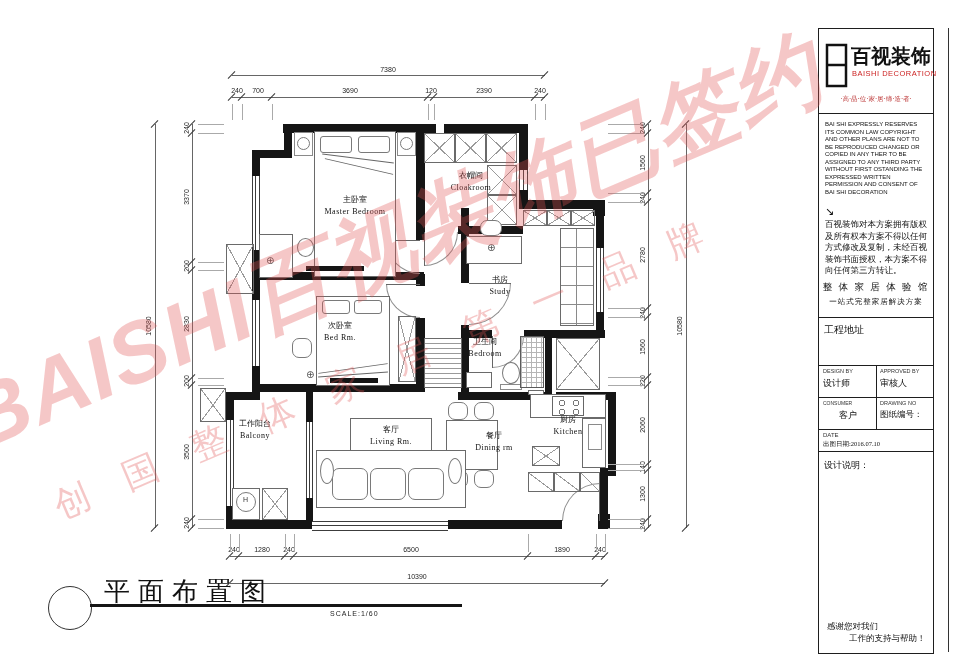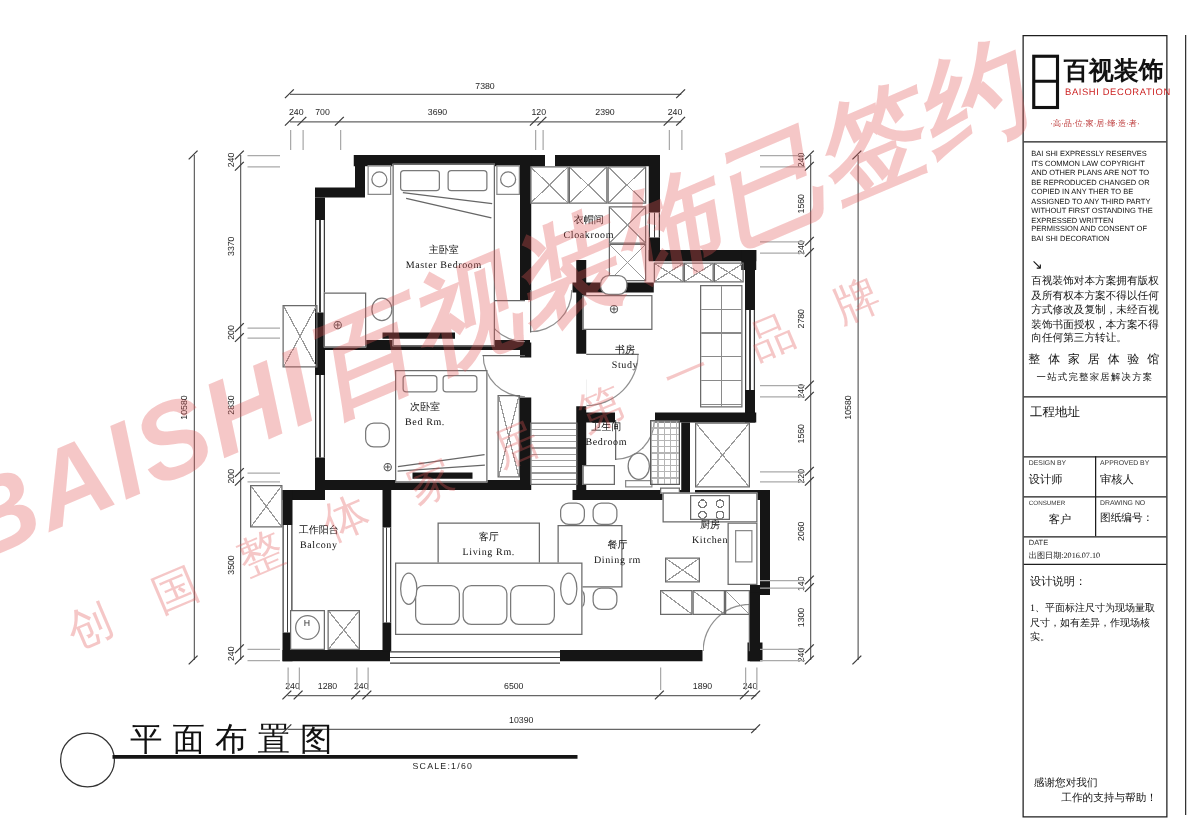--- a/index.html
+++ b/index.html
@@ -404,21 +404,20 @@
     <div class="t hdiv" style="left:0;top:368px;width:114px;height:1px"></div>
     <div class="t" style="left:4px;top:371px;font-size:5px;color:#333">CONSUMER</div>
     <div class="t serifcjk" style="left:20px;top:380px;font-size:9px;color:#111">客户</div>
     <div class="t" style="left:61px;top:371px;font-size:5.5px;color:#333">DRAWING NO</div>
     <div class="t serifcjk" style="left:61px;top:380px;font-size:8.5px;color:#111">图纸编号：</div>
     <div class="t hdiv" style="left:0;top:400px;width:114px;height:1px"></div>
     <div class="t" style="left:4px;top:403px;font-size:6px;color:#333">DATE</div>
     <div class="t serifcjk" style="left:4px;top:411px;font-size:6.5px;color:#111">出图日期:2016.07.10</div>
     <div class="t hdiv" style="left:0;top:422px;width:114px;height:1px"></div>
     <div class="t serifcjk" style="left:5px;top:430px;font-size:9px;color:#111">设计说明：</div>
-    <div class="t serifcjk" style="left:5px;top:452px;width:104px;font-size:8px;line-height:11.5px;color:#111">1、平面标注尺寸为现场量取尺寸，如有差异，作现场核实。</div>
     <div class="t serifcjk" style="left:8px;top:592px;font-size:8.5px;color:#111">感谢您对我们</div>
     <div class="t serifcjk" style="left:30px;top:604px;font-size:8.5px;color:#111">工作的支持与帮助！</div>
   </div>
   <div class="a" style="left:948px;top:28px;width:1px;height:624px;background:#333"></div>
 
   <div id="watermark">
     <div class="l1">BAISHI百视装饰已签约</div>
     <div class="l2">创 国 整 体 家 居 第 一 品 牌</div>
   </div>
 

